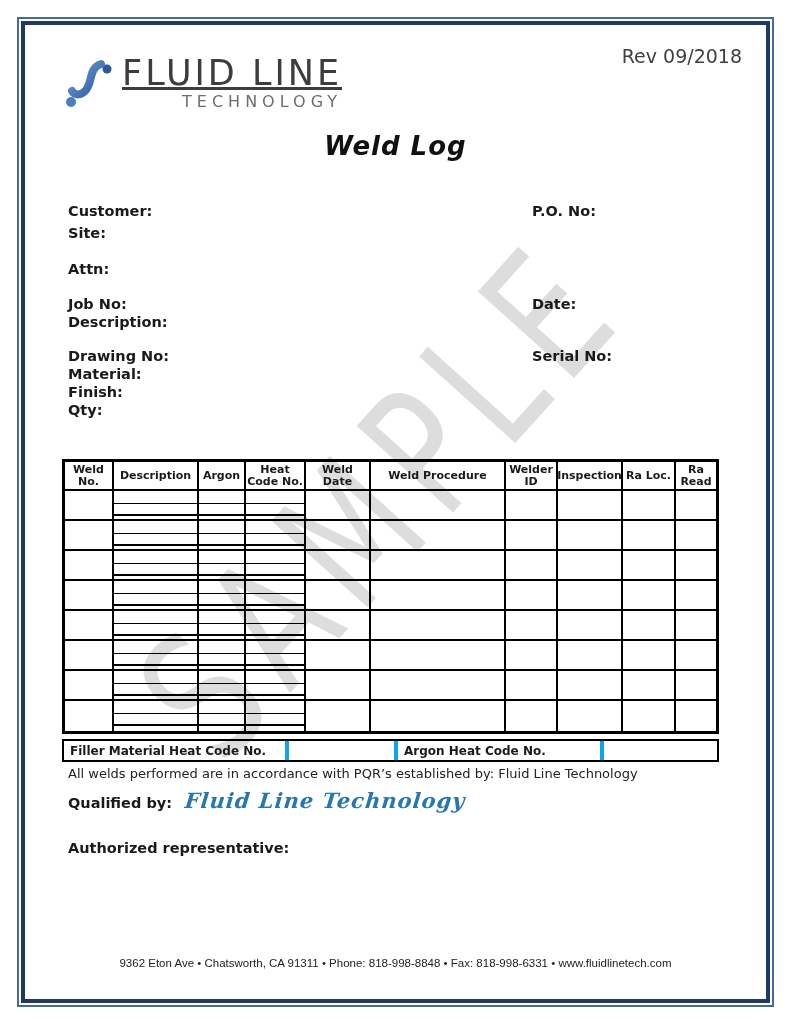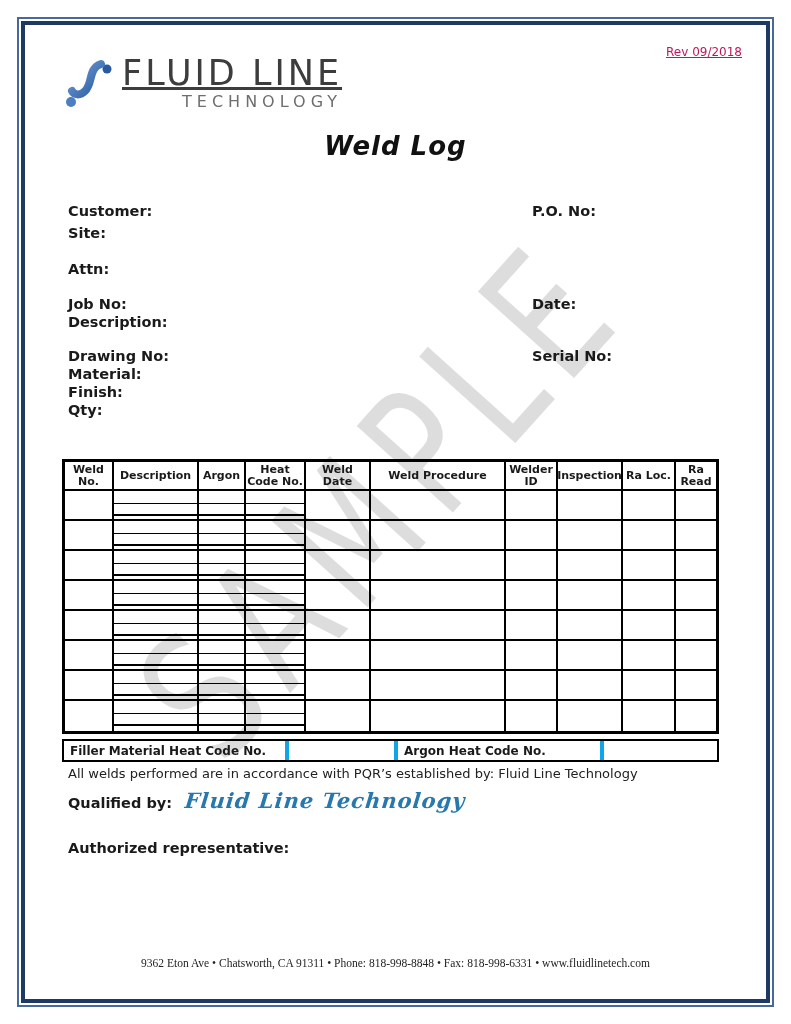--- a/index.html
+++ b/index.html
@@ -19,21 +19,21 @@
   
   .watermark {
     position:absolute; left:10px; top:395px; width:690px; height:160px;
     display:flex; align-items:center; justify-content:center;
     transform:rotate(-48deg) scale(0.92,1.25);
     font-size:142px; letter-spacing:16px; font-weight:400;
     color:var(--watermark-gray,#bdbdbd); opacity:0.5;
     z-index:1; white-space:nowrap; pointer-events:none;
   }
   .content-layer { position:absolute; inset:0; z-index:2; }
-  .rev { position:absolute; top:20px; right:24px; font-size:12px; color:#be185d;text-decoration:underline; }
+  .rev { position:absolute; top:20px; right:24px; font-size:19px; color:#404040; }
   .logo { position:absolute; top:30px; left:37px; display:flex; align-items:flex-start; }
   .swoosh { display:inline-block; margin-top:2px; }
   .logo-text { display:inline-flex; flex-direction:column; margin-left:6px; }
   .brand { font-size:35px; line-height:36px; letter-spacing:3px; color:#3d3d3d; font-weight:400;text-decoration:underline; }
   .brand-sub { font-size:16px; letter-spacing:5px; color:#6e6e6e; text-align:right; margin-top:1px; }
   .title {
     position:absolute; top:106px; left:0; width:100%; text-align:center;
     font-size:26px; font-weight:bold; font-style:italic; color:#111; letter-spacing:1px;
   }
   .fline { position:absolute; left:43px; right:20px; height:20px; font-size:14.5px; font-weight:bold; }
@@ -74,21 +74,21 @@
   .pqr { position:absolute; left:43px; top:741px; font-size:13px; color:#222; }
   .qualified { position:absolute; left:43px; top:763px; font-size:14.5px; font-weight:bold; }
   .signature {
     font-family:"DejaVu Serif", serif; font-style:italic; font-weight:bold;
     font-size:21px; color:var(--signature-blue,#2878ae);
     margin-left:8px; letter-spacing:1px; display:inline-block; transform:skewX(-6deg);
   }
   .authorized { position:absolute; left:43px; top:815px; font-size:14.5px; font-weight:bold; }
   .footer {
     position:absolute; left:0; top:932px; width:100%; text-align:center;
-    font-family:Liberation Serif, serif; font-size:11.5px; color:#222;
+    font-family:Liberation Sans, sans-serif; font-size:11.5px; color:#222;
   }
 </style>
 </head>
 <body>
 
 <div class="sheet">
   <div class="frame-outer">
     <div class="frame-inner">
 
       <div class="watermark">SAMPLE</div>

